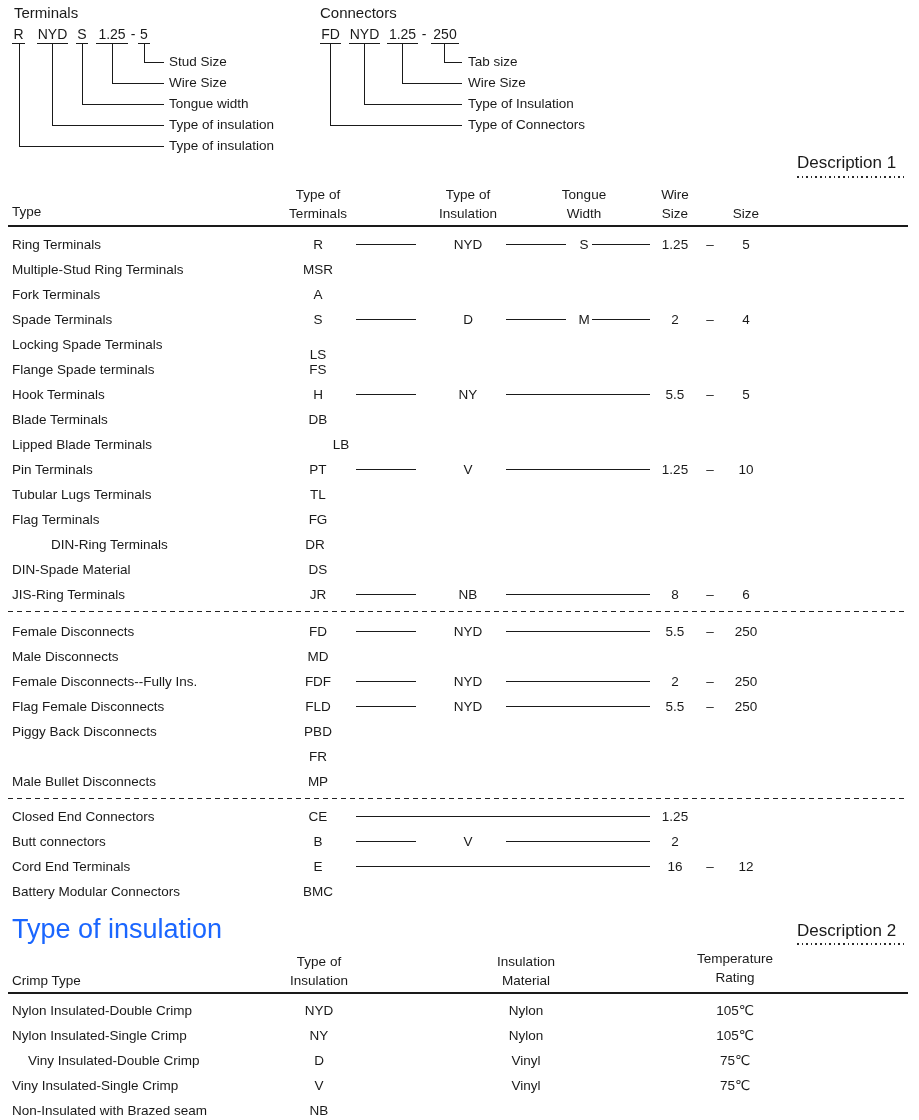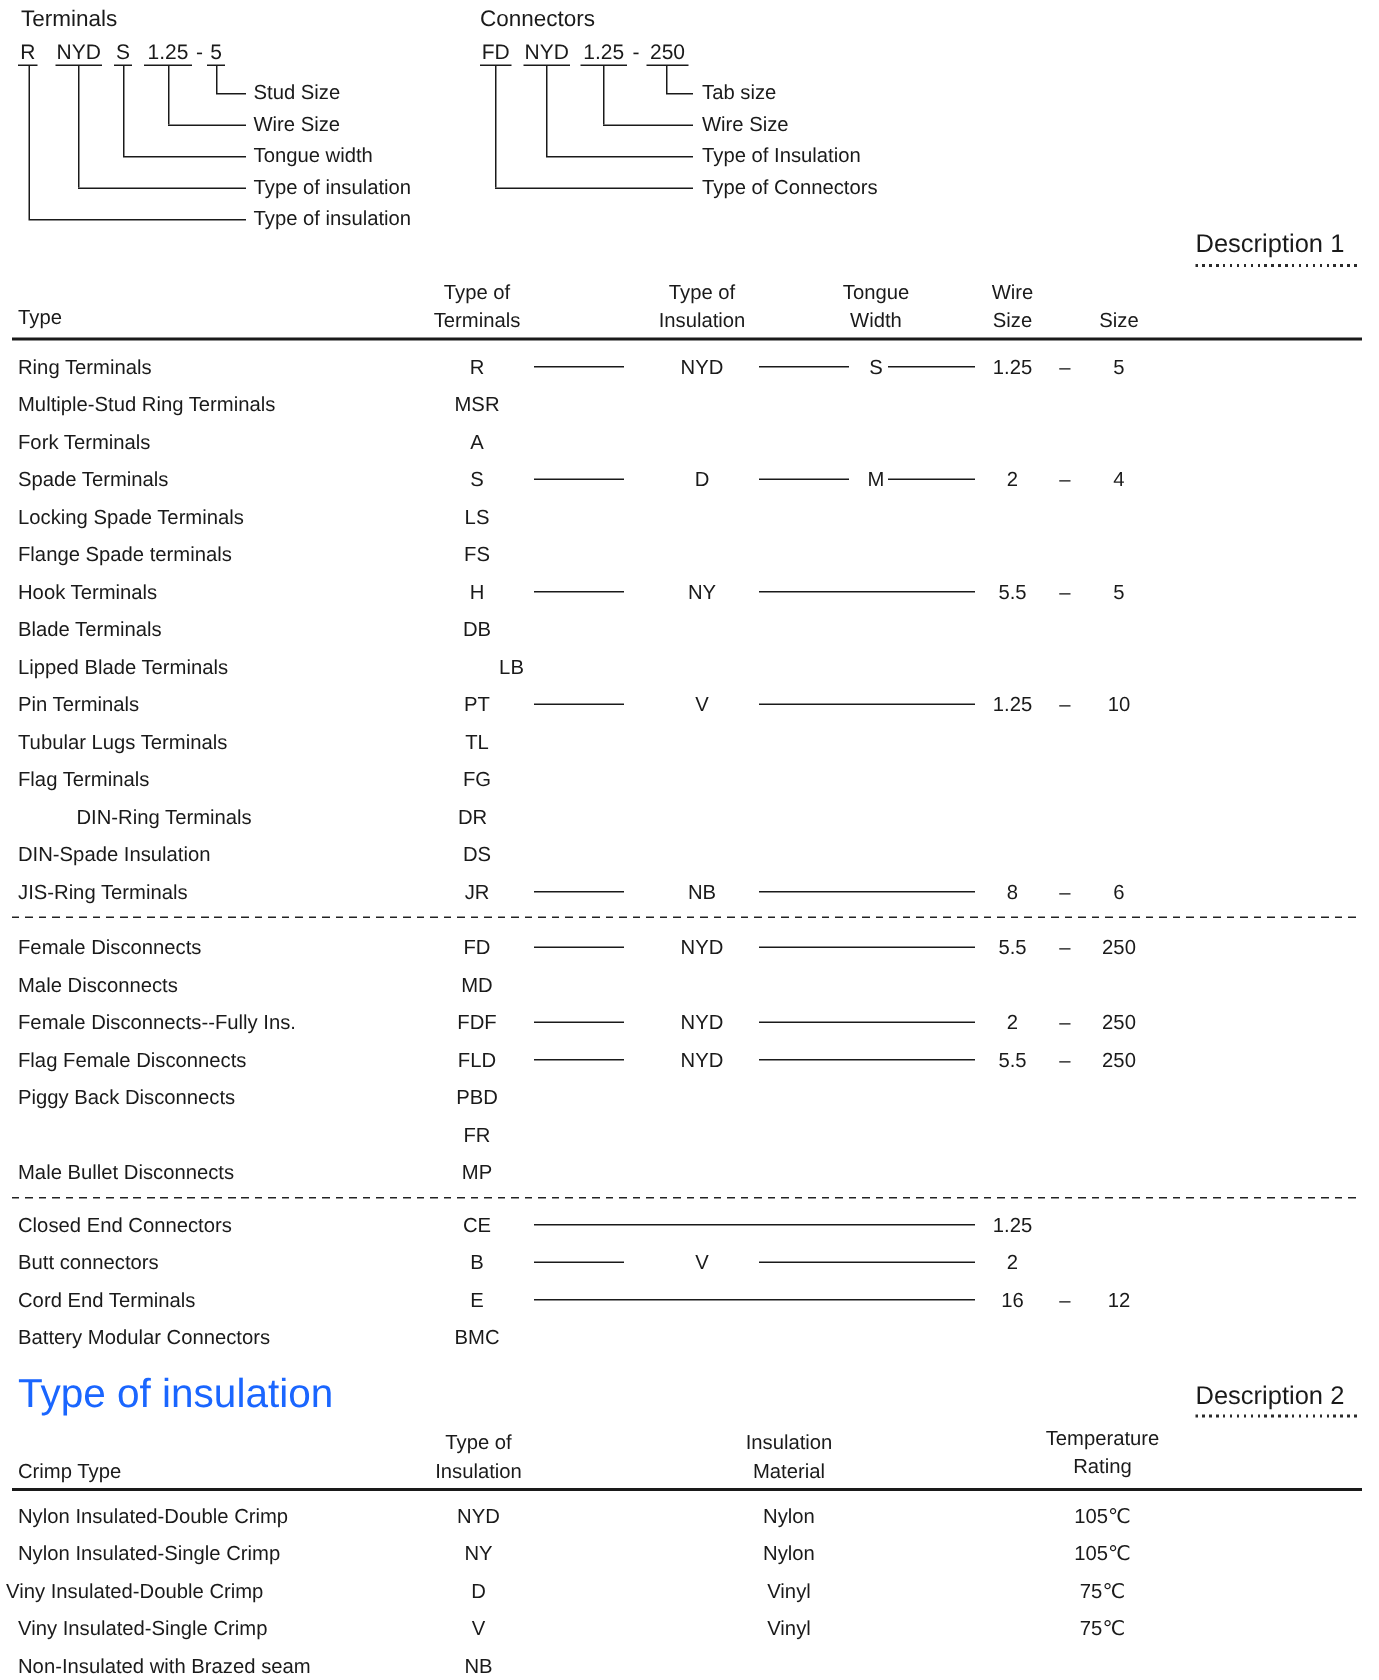--- a/index.html
+++ b/index.html
@@ -114,21 +114,21 @@
         <span class="c ctr" style="left: 468px;">D</span>
         <div class="ln" style="left: 506px; width: 60px;"></div>
         <span class="c ctr" style="left: 584px;">M</span>
         <div class="ln" style="left: 592px; width: 58px;"></div>
         <span class="c ctr" style="left: 675px;">2</span>
         <span class="c ctr" style="left: 710px;">–</span>
         <span class="c ctr" style="left: 746px;">4</span>
       </div>
       <div class="row" style="top: 332px;">
         <span class="c" style="left: 12px;">Locking Spade Terminals</span>
-        <span class="c ctr" style="left: 318px;">LS</span>
+        <span class="c ctr" style="left: 318px; margin-top: 10px;">LS</span>
       </div>
       <div class="row" style="top: 357px;">
         <span class="c" style="left: 12px;">Flange Spade terminals</span>
         <span class="c ctr" style="left: 318px;">FS</span>
       </div>
       <div class="row" style="top: 382px;">
         <span class="c" style="left: 12px;">Hook Terminals</span>
         <span class="c ctr" style="left: 318px;">H</span>
         <div class="ln" style="left: 356px; width: 60px;"></div>
         <span class="c ctr" style="left: 468px;">NY</span>
@@ -161,21 +161,21 @@
       </div>
       <div class="row" style="top: 507px;">
         <span class="c" style="left: 12px;">Flag Terminals</span>
         <span class="c ctr" style="left: 318px;">FG</span>
       </div>
       <div class="row" style="top: 532px;">
         <span class="c" style="left: 12px; margin-left: 39px;">DIN-Ring Terminals</span>
         <span class="c ctr" style="left: 315px;">DR</span>
       </div>
       <div class="row" style="top: 557px;">
-        <span class="c" style="left: 12px;">DIN-Spade Insulation</span>
+        <span class="c" style="left: 12px;">DIN-Spade Material</span>
         <span class="c ctr" style="left: 318px;">DS</span>
       </div>
       <div class="row" style="top: 582px;">
         <span class="c" style="left: 12px;">JIS-Ring Terminals</span>
         <span class="c ctr" style="left: 318px;">JR</span>
         <div class="ln" style="left: 356px; width: 60px;"></div>
         <span class="c ctr" style="left: 468px;">NB</span>
         <div class="ln" style="left: 506px; width: 144px;"></div>
         <span class="c ctr" style="left: 675px;">8</span>
         <span class="c ctr" style="left: 710px;">–</span>
@@ -276,21 +276,21 @@
         <span class="c ctr" style="left: 526px;">Nylon</span>
         <span class="c ctr" style="left: 735px;">105℃</span>
       </div>
       <div class="row" style="top: 1023px;">
         <span class="c" style="left: 12px;">Nylon Insulated-Single Crimp</span>
         <span class="c ctr" style="left: 319px;">NY</span>
         <span class="c ctr" style="left: 526px;">Nylon</span>
         <span class="c ctr" style="left: 735px;">105℃</span>
       </div>
       <div class="row" style="top: 1048px;">
-        <span class="c" style="left: 4px; text-align: center;">Viny Insulated-Double Crimp</span>
+        <span class="c" style="left: 28px; text-align: center;">Viny Insulated-Double Crimp</span>
         <span class="c ctr" style="left: 319px;">D</span>
         <span class="c ctr" style="left: 526px;">Vinyl</span>
         <span class="c ctr" style="left: 735px;">75℃</span>
       </div>
       <div class="row" style="top: 1073px;">
         <span class="c" style="left: 12px;">Viny Insulated-Single Crimp</span>
         <span class="c ctr" style="left: 319px;">V</span>
         <span class="c ctr" style="left: 526px;">Vinyl</span>
         <span class="c ctr" style="left: 735px;">75℃</span>
       </div>

